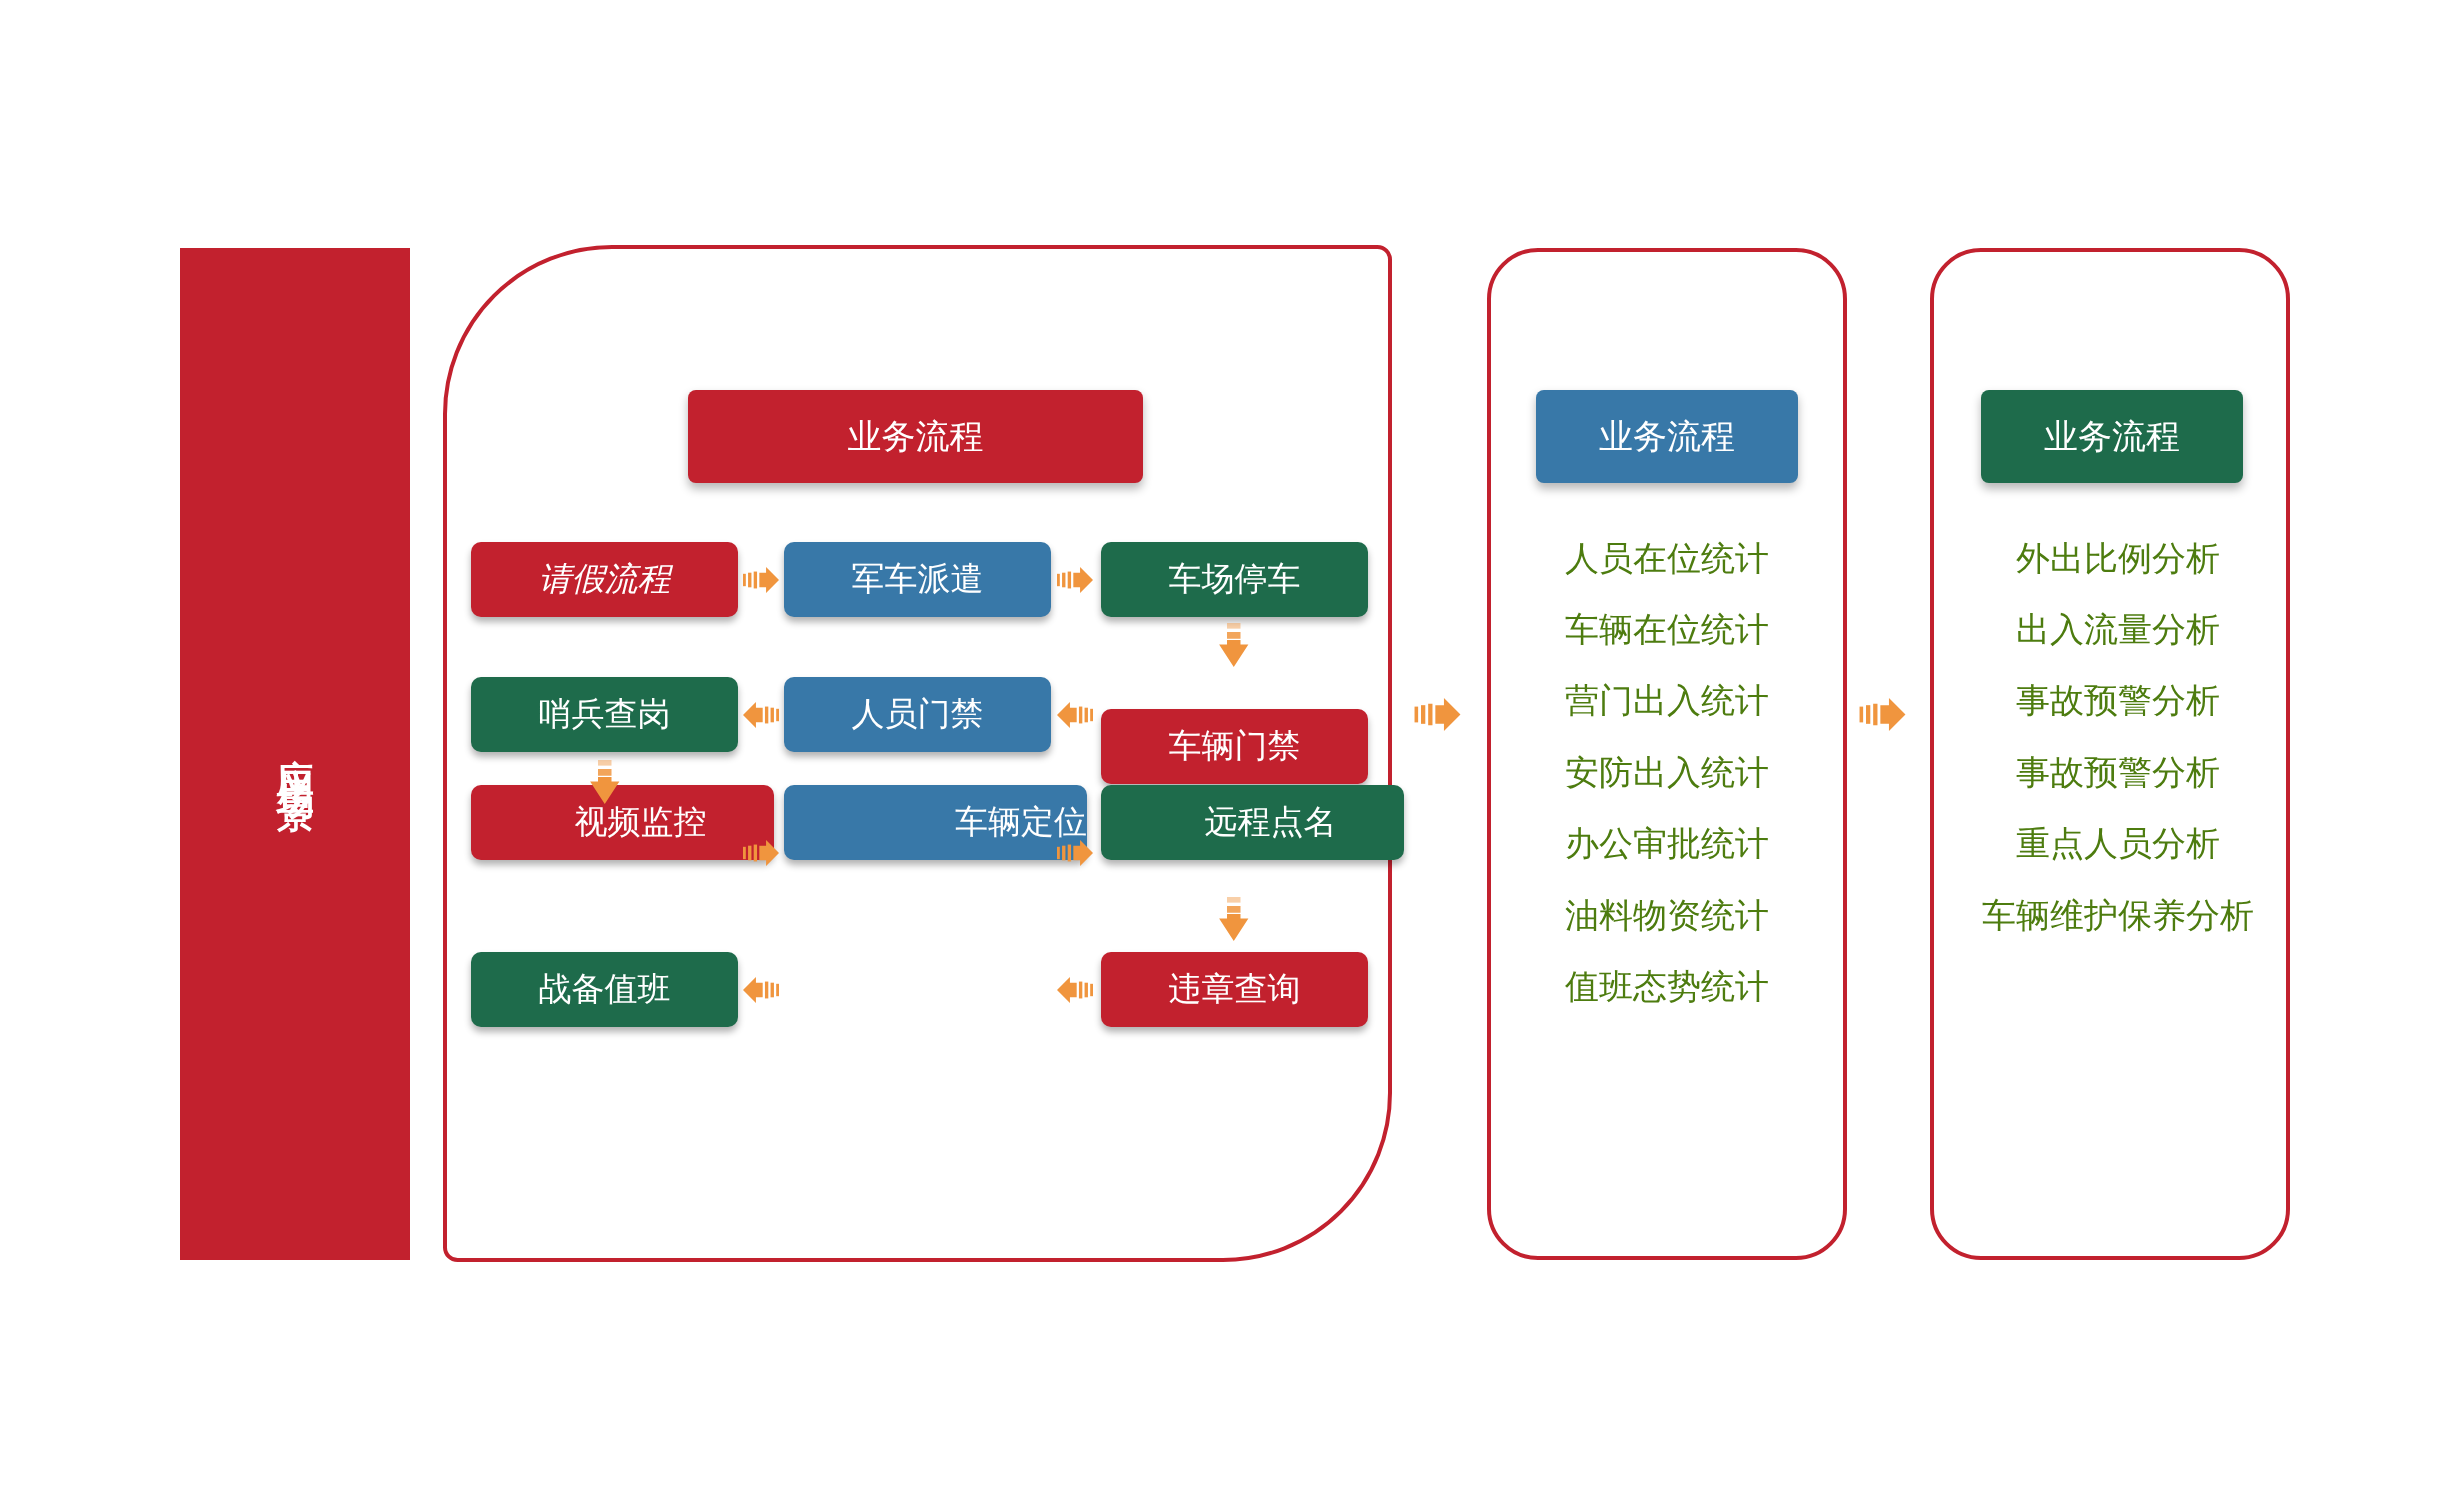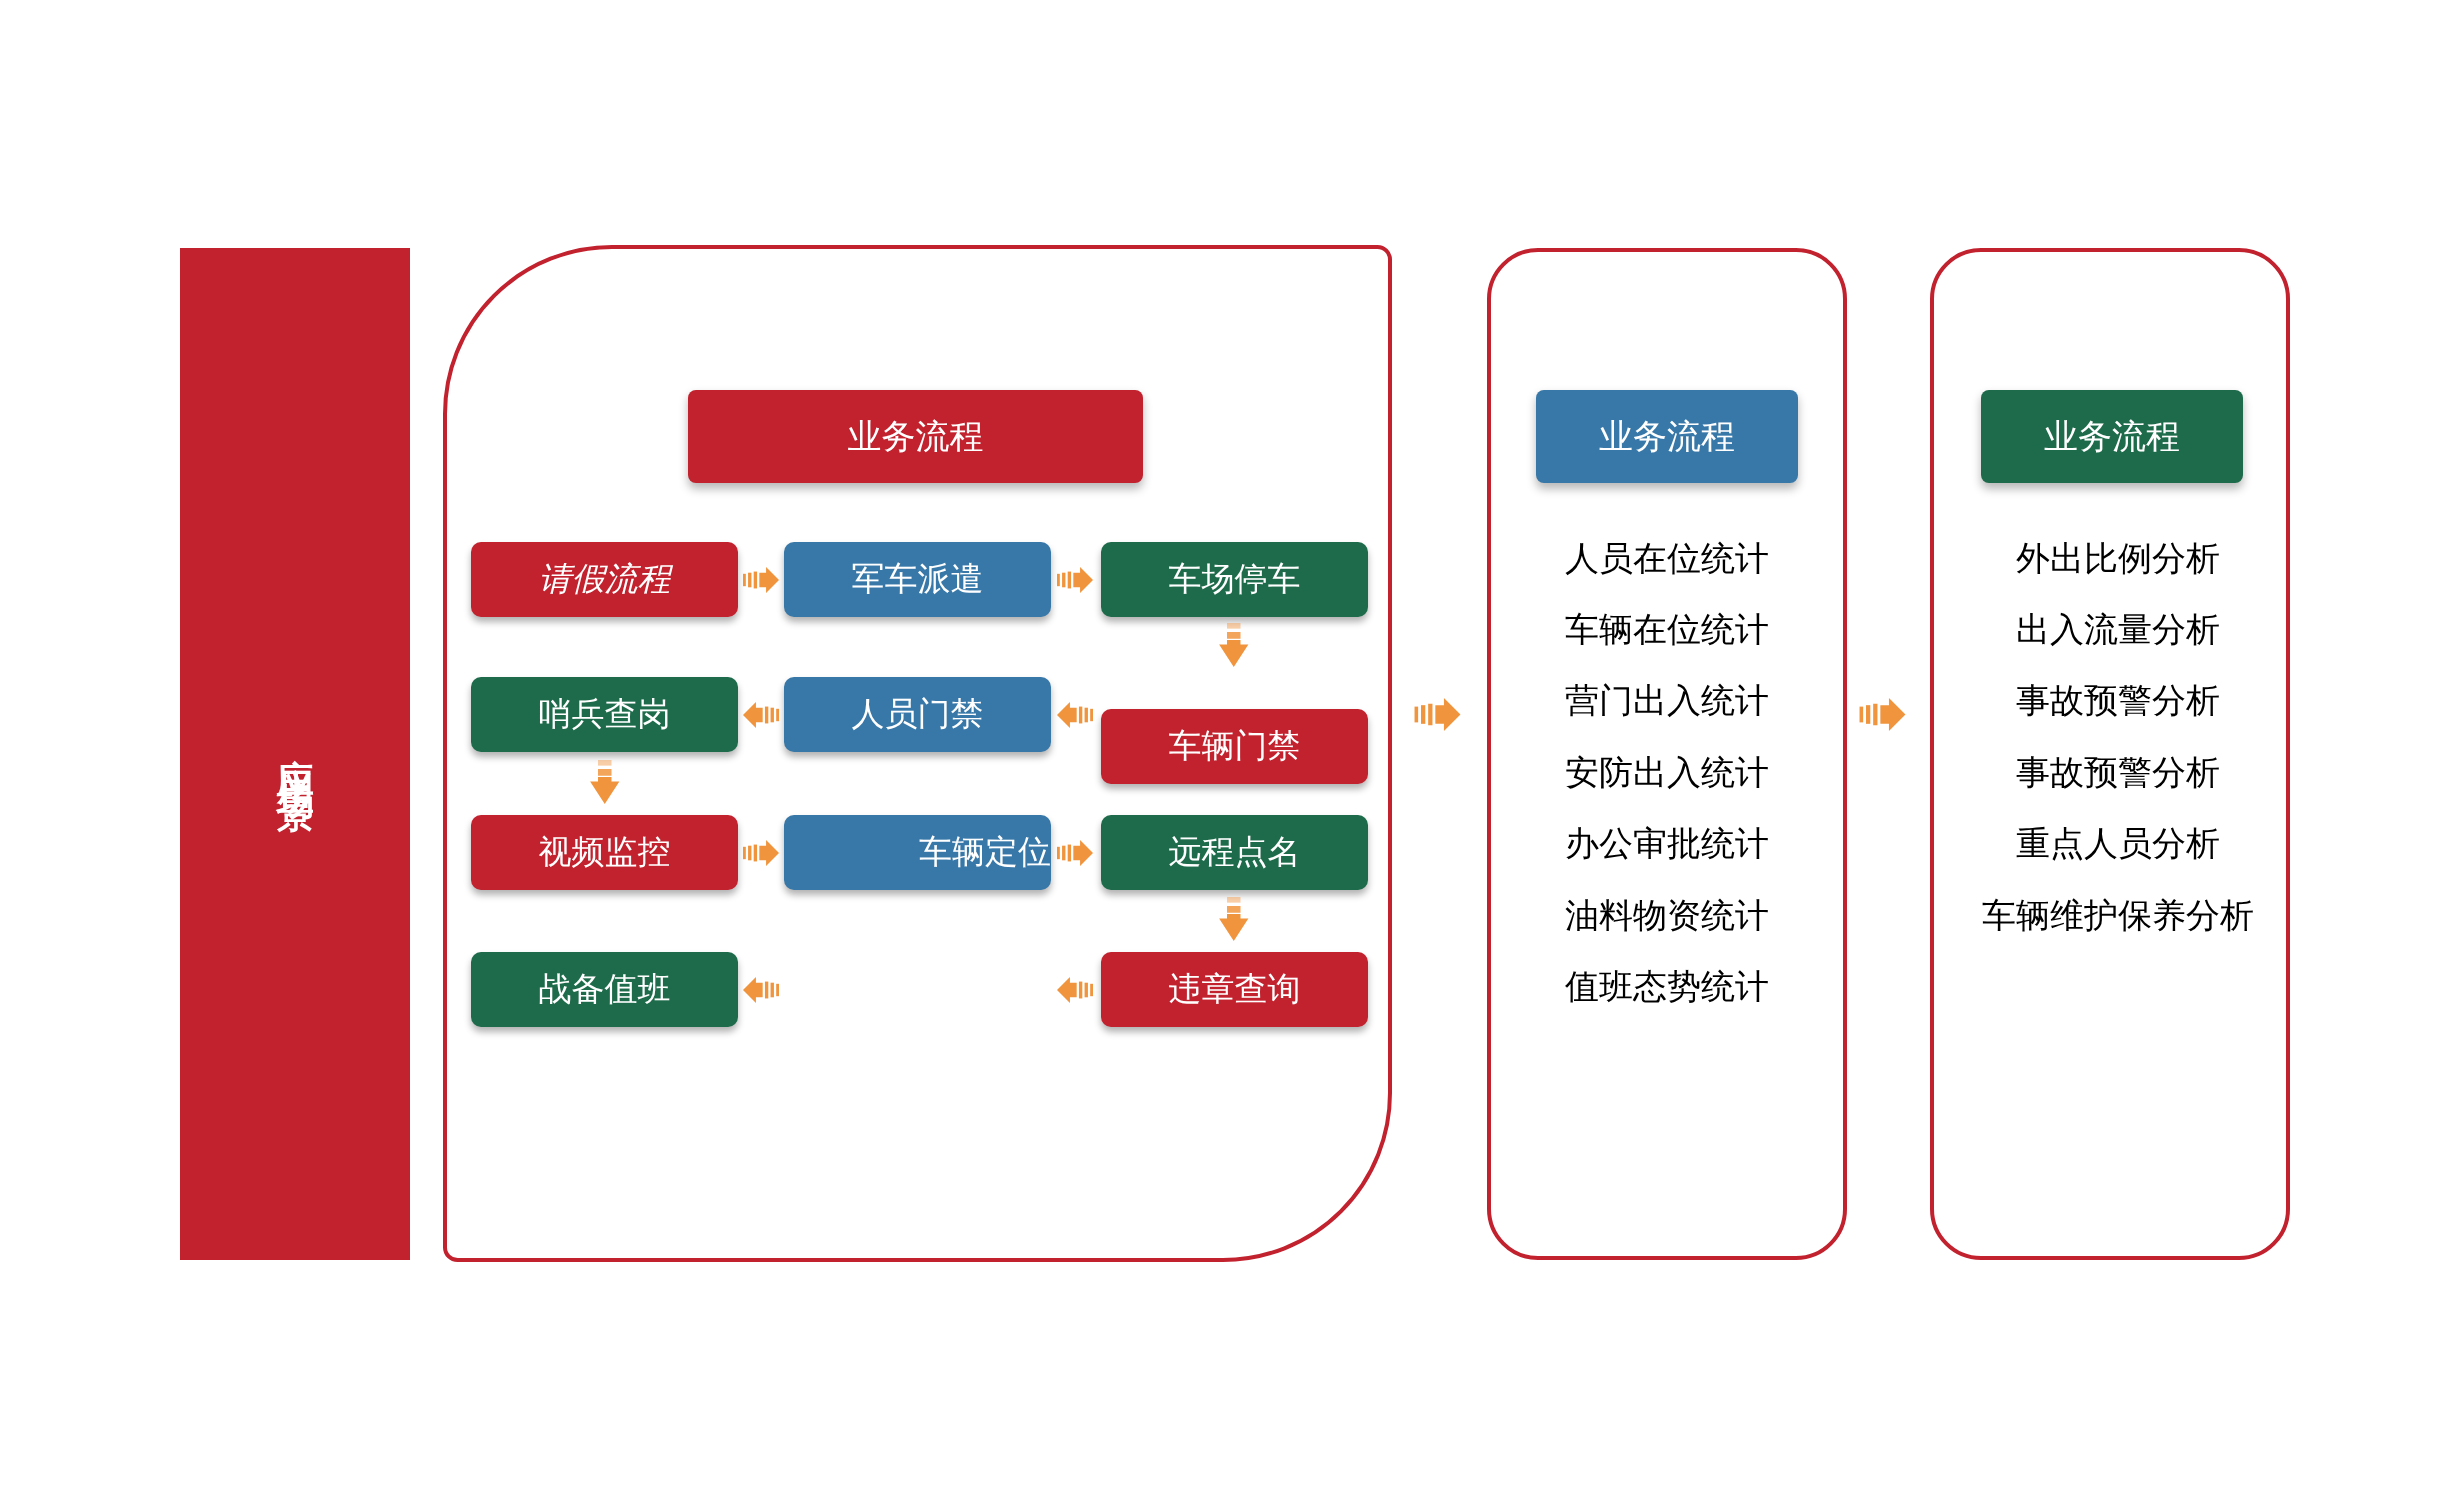--- a/index.html
+++ b/index.html
@@ -81,38 +81,38 @@
     justify-content: center;
     color: #ffffff;
     font-size: 33px;
     box-shadow: 0 5px 7.9px rgba(0,0,0,0.30);
   }
   .c0 { left: 471px; }
   .c1 { left: 784px; }
   .c2 { left: 1101px; }
   .r0 { top: 542px; }
   .r1 { top: 677px; }
-  .r2 { top: 815px; }
+  .r2 { top: 785px; padding-left: 36px; }
   .r3 { top: 952px; }
   
   .arrow {
     position: absolute;
     color: var(--arrow);
     line-height: 0;
   }
   .arrow svg { display: block; }
   .arrow.flip svg { transform: scaleX(-1); }
   
   .list-item {
     position: absolute;
     width: 360px;
     height: 56px;
     line-height: 56px;
     text-align: center;
-    color: #000000;
+    color: #4d7c0f;
     font-size: 34px;
     white-space: nowrap;
   }
   .stats-col .list-item { left: 1487px; }
   .anal-col  .list-item { left: 1930px; padding-left: 8px; }
 </style>
 </head>
 <body>
 
 <div class="canvas">

